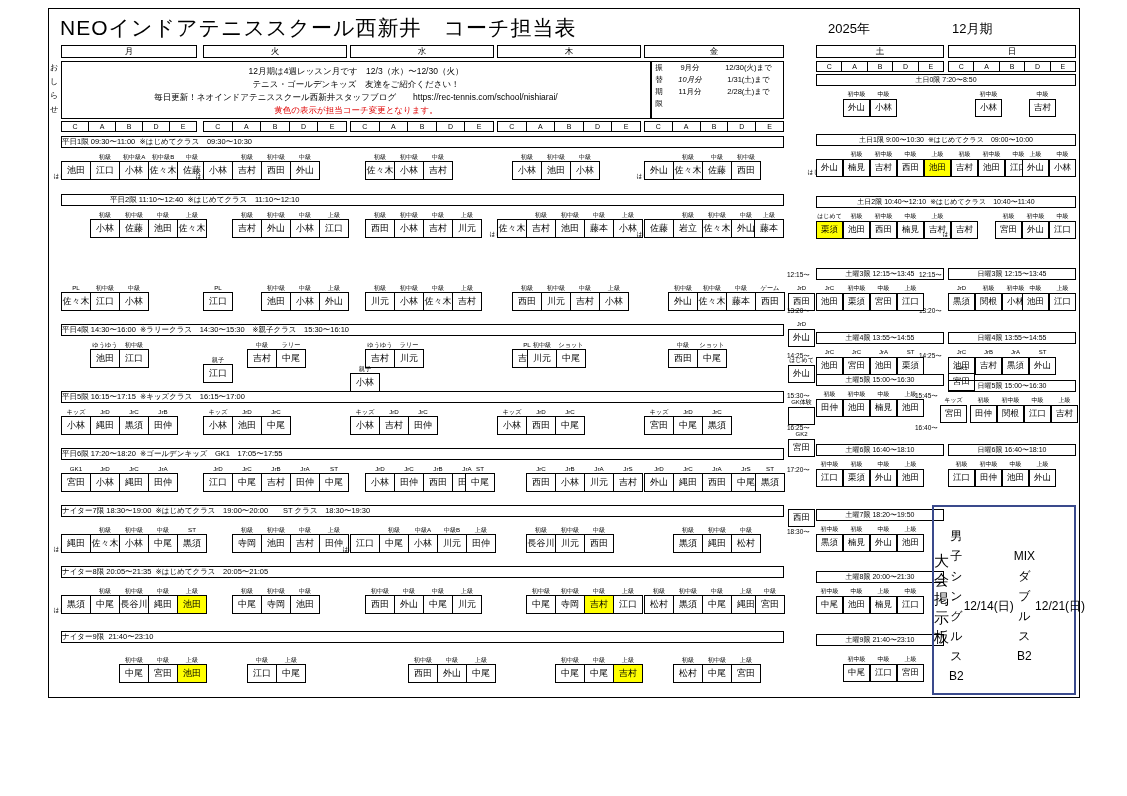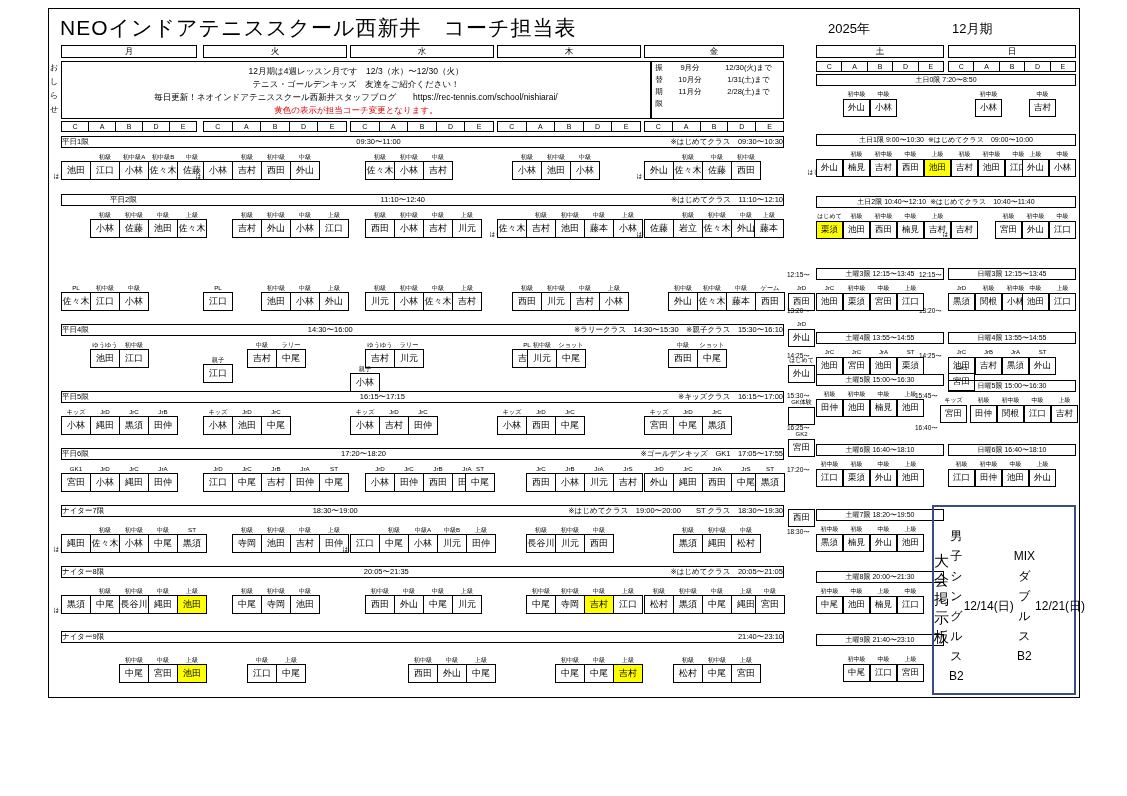--- a/index.html
+++ b/index.html
@@ -35,21 +35,21 @@
   .cols span{
     flex:1;border:1px solid #000;margin-left:-1px;
     font-size:7px;display:flex;align-items:center;justify-content:center;
     background:#fff;
   }
   .cols span:first-child{margin-left:0;}
 
   
   .band{
     position:absolute;box-sizing:border-box;border:1px solid #000;height:12px;
-    font-size:7.5px;display:flex;align-items:center;justify-content:space-between;
+    font-size:7.5px;display:flex;align-items:center;justify-content:flex-start;
     white-space:nowrap;
   }
 
   
   .cell{position:absolute;width:30px;}
   .cell .cl{
     font-size:6.2px;text-align:center;height:9px;line-height:9px;white-space:nowrap;
     overflow:hidden;
   }
   .cell .nm{
@@ -130,21 +130,21 @@
   </div>
 
   <div class="subtbl" style="left:651px;top:61px;width:133px;height:58px;">
     <div class="row">
       <div style="width:14px;">振</div>
       <div style="width:48px;">9月分</div>
       <div style="width:69px;">12/30(火)まで</div>
     </div>
     <div class="row">
       <div style="width:14px;">替</div>
-      <div style="width:48px;">10月分</div>
+      <div style="width:48px;font-style:italic;">10月分</div>
       <div style="width:69px;">1/31(土)まで</div>
     </div>
     <div class="row">
       <div style="width:14px;">期</div>
       <div style="width:48px;">11月分</div>
       <div style="width:69px;">2/28(土)まで</div>
     </div>
     <div class="row">
       <div style="width:14px;">限</div>
       <div style="width:48px;"></div>

